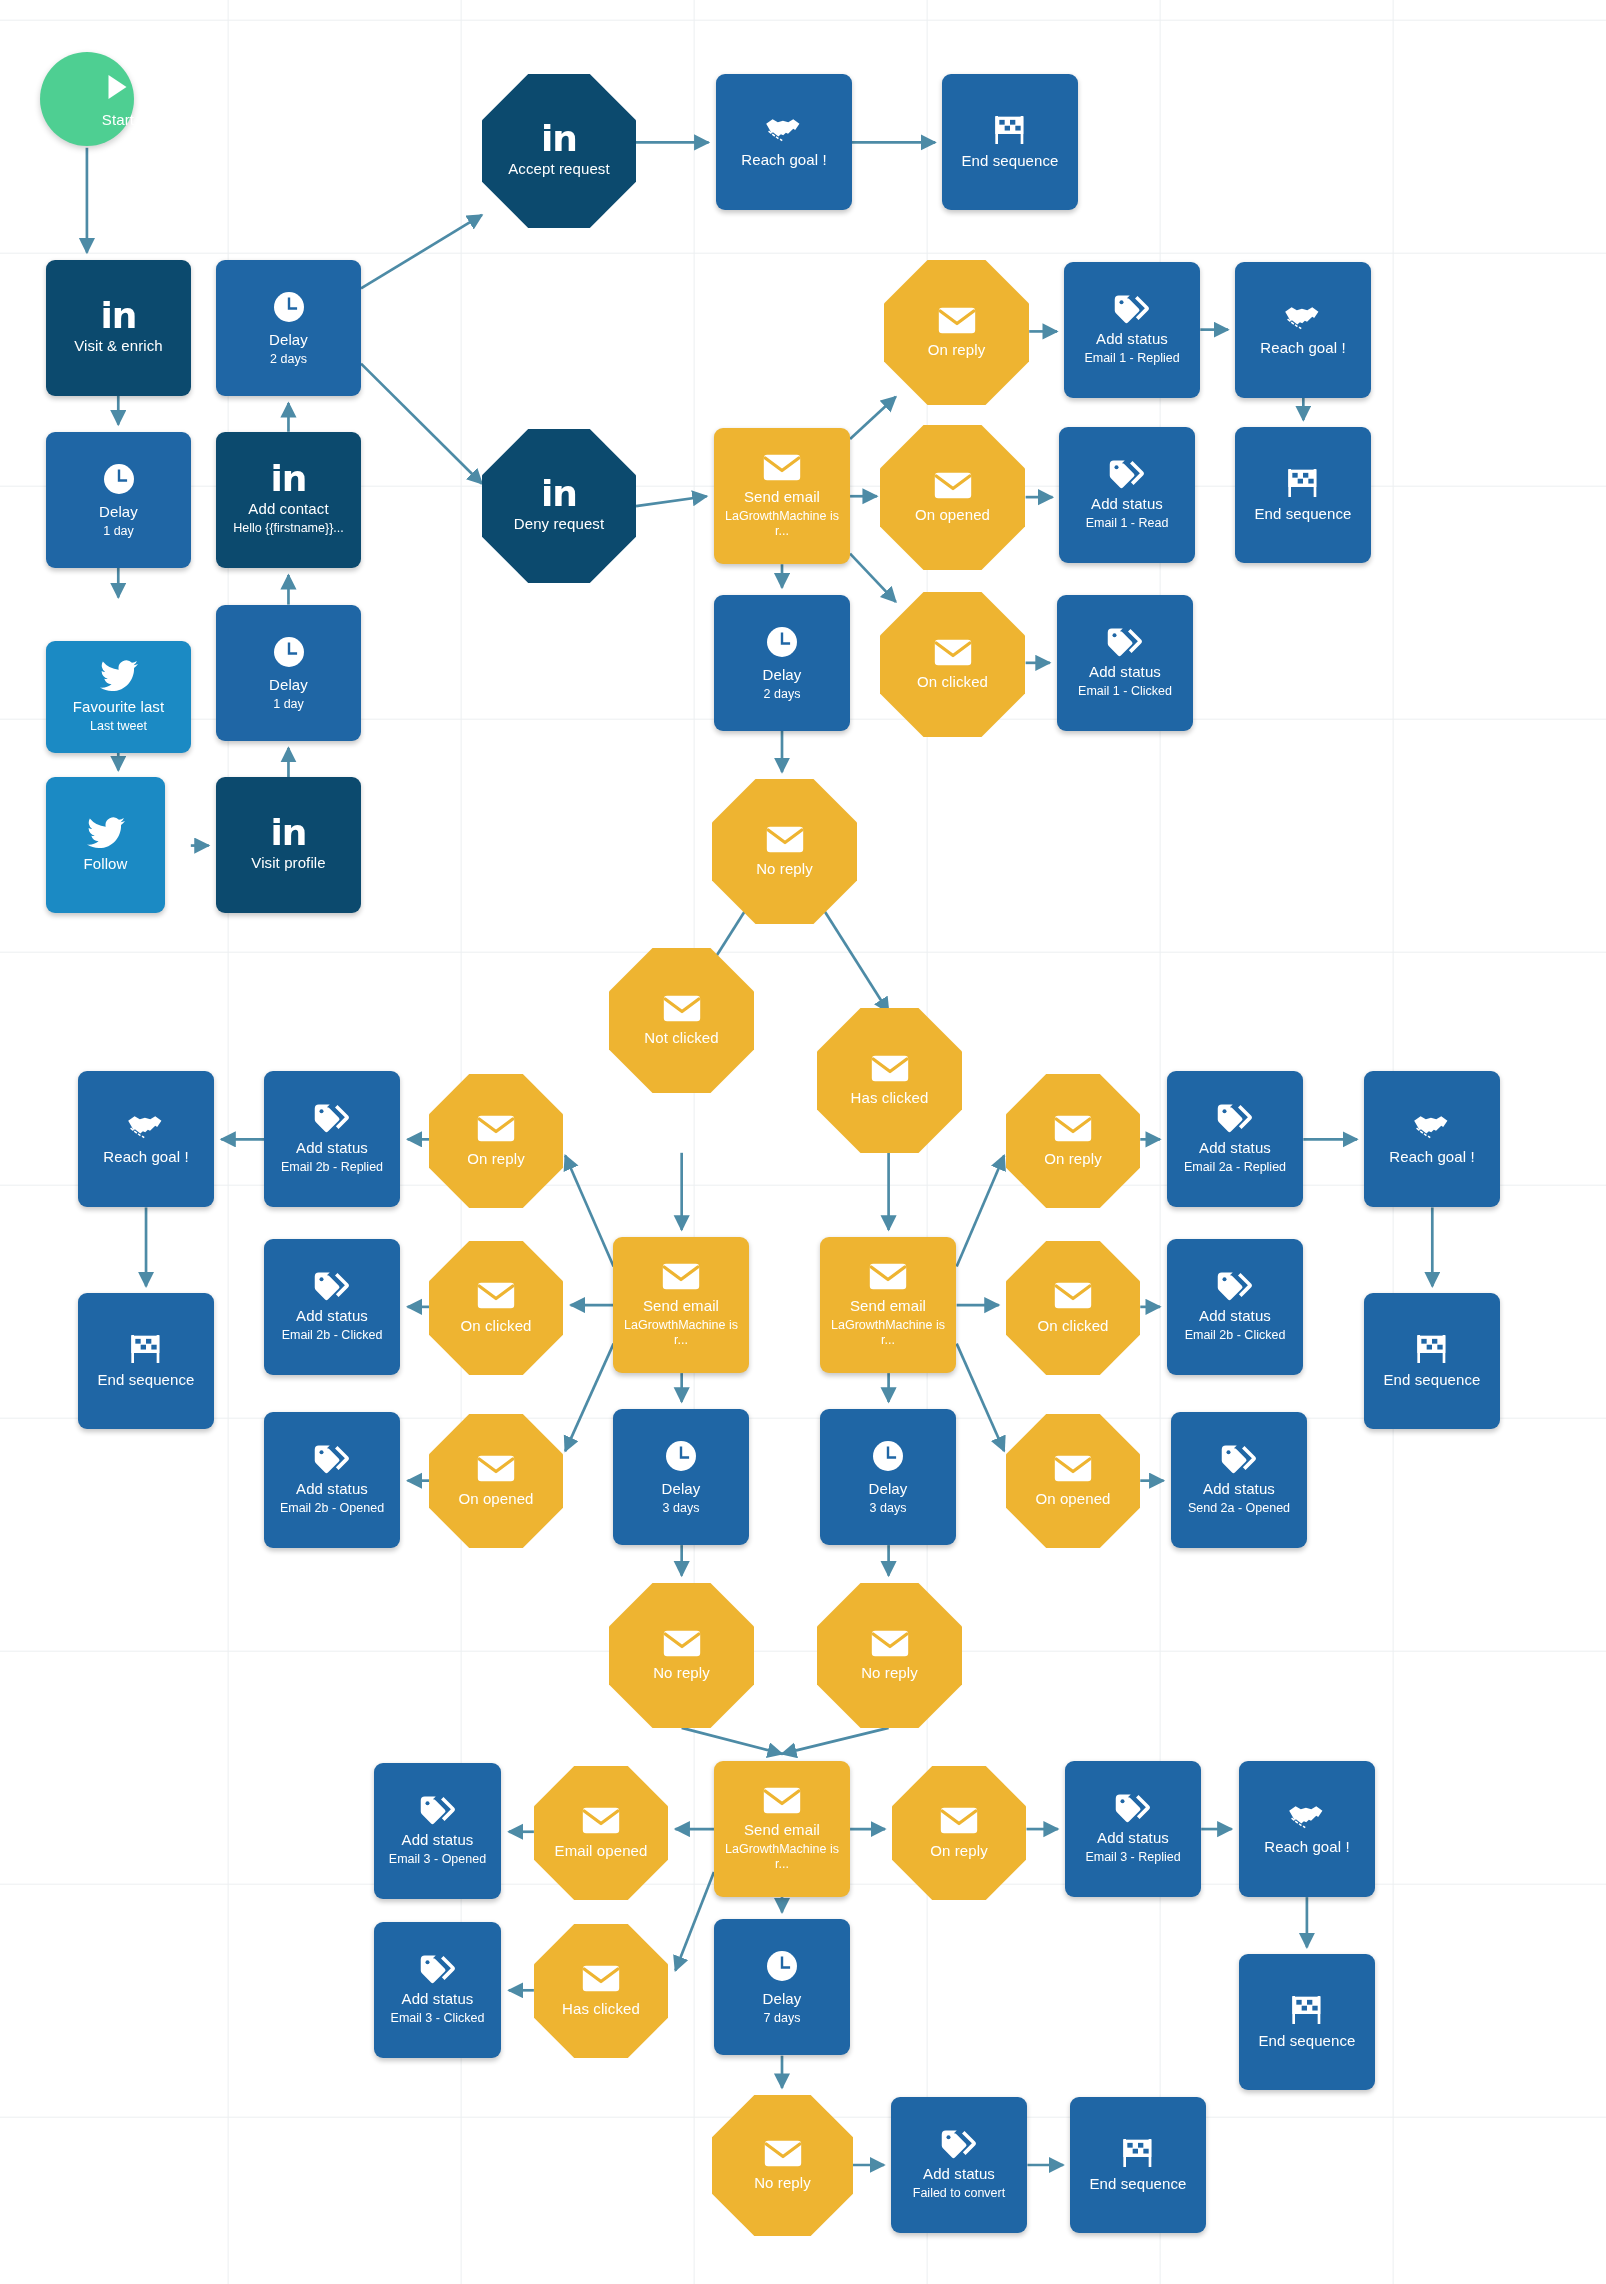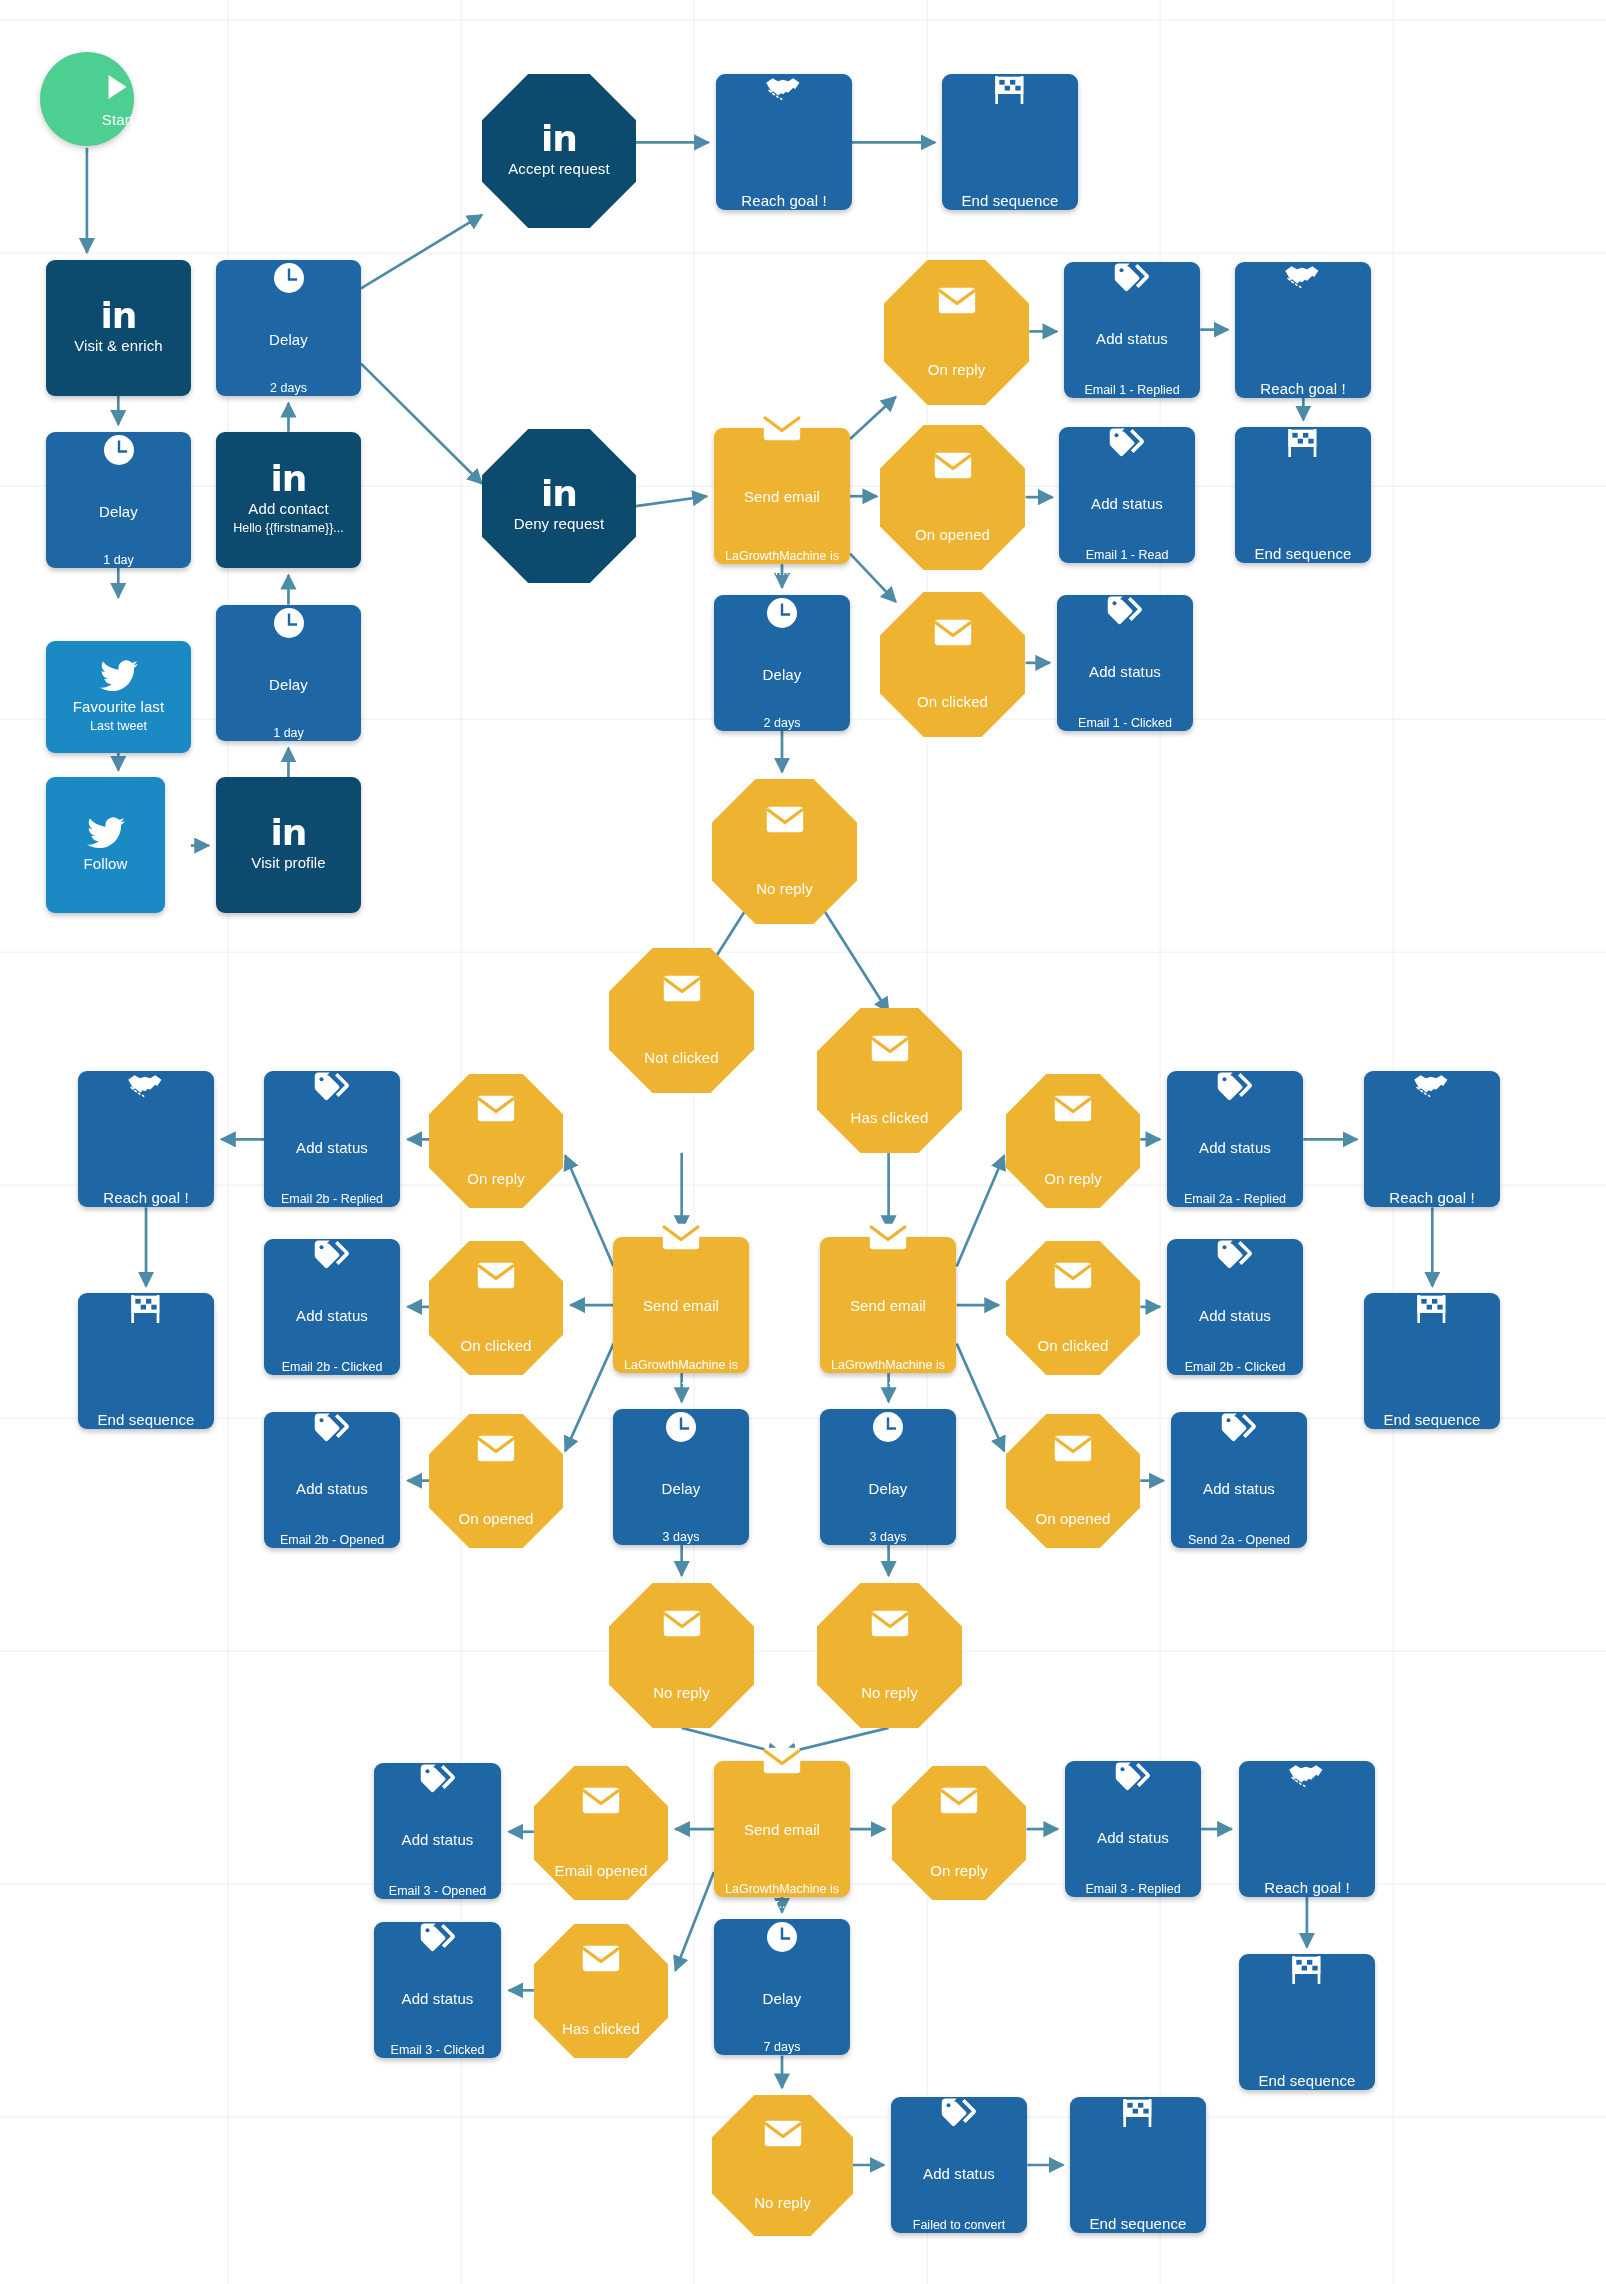--- a/index.html
+++ b/index.html
@@ -33,23 +33,23 @@
   .node .ico{display:block;margin-bottom:6.3px;}
 
   
   .sq{border-radius:9px;}
   .oct{clip-path:polygon(30% 0,70% 0,100% 30%,100% 70%,70% 100%,30% 100%,0 70%,0 30%);
        border-radius:1.8px;}
   .circ{border-radius:50%;}
 
   
   .c-dark{background:#0c4a6e;}
-  .c-blue{background:#1f66a5;justify-content:space-between;}
+  .c-blue{background:#1f66a5;}
   .c-twit{background:#1b8ac4;}
-  .c-yell{background:#eeb431;gap:40px;}
+  .c-yell{background:#eeb431;}
   .c-green{background:#4ecf92;}
 
   .node.oct{box-shadow:none;filter:drop-shadow(0 2.7px 4.5px rgba(0,0,0,.20));}
   .node.circ{box-shadow:0 2.7px 6.3px rgba(0,0,0,.20);}
 
   
   .li-in{font-weight:bold;font-size:36px;line-height:30px;letter-spacing:-0.9px;
          font-family:"DejaVu Sans",sans-serif;}
   svg.g{display:block;fill:#ffffff;}
 </style>

